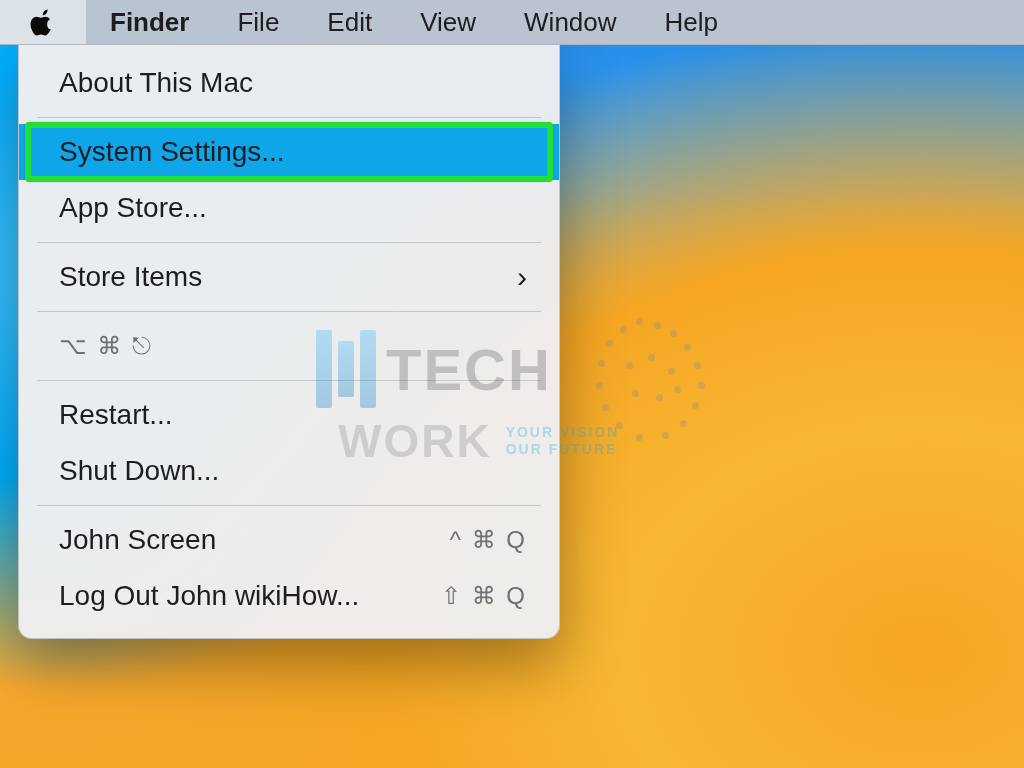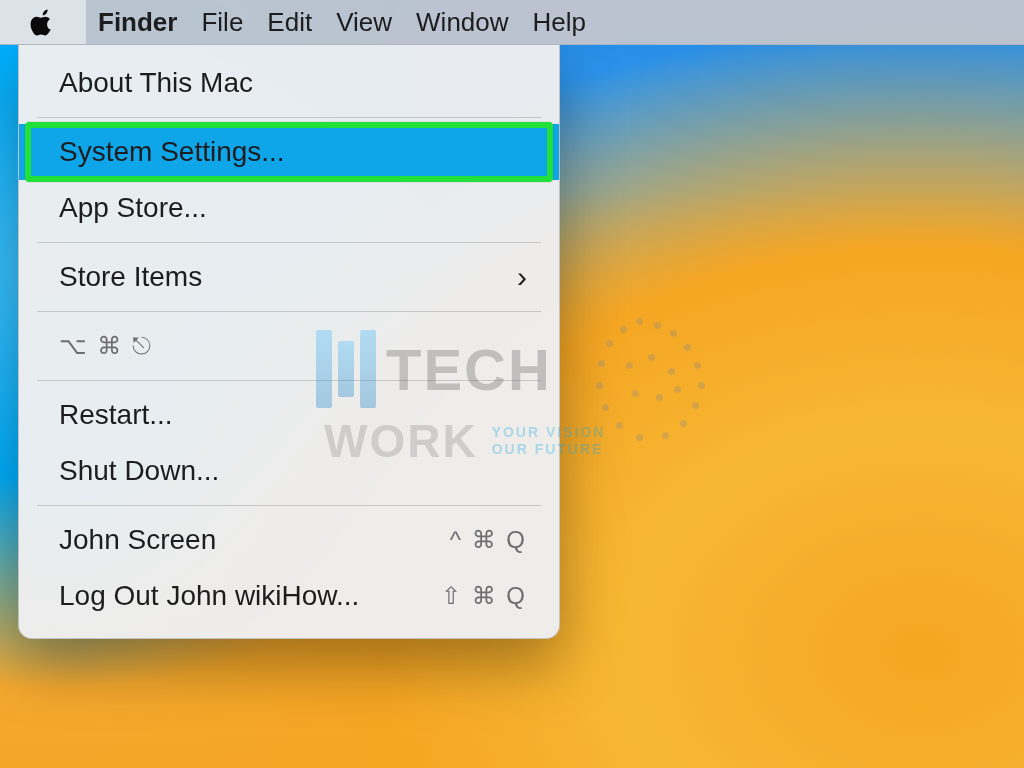--- a/index.html
+++ b/index.html
@@ -34,21 +34,21 @@
     align-items: center;
     padding: 0 8px 0 0;
     z-index: 10;
     border-bottom: 1px solid rgba(0,0,0,0.08);
   }
 
   .menubar .menu-btn {
     height: 100%;
     display: flex;
     align-items: center;
-    padding: 0 12px;
+    padding: 0 24px;
     font-size: 26px;
     color: #1d1d1f;
     cursor: default;
     user-select: none;
     white-space: nowrap;
   }
   .menubar .apple-btn {
     padding: 0 28px;
     background: rgba(255,255,255,0.5);
   }
@@ -145,21 +145,21 @@
     font-size: 58px;
     font-weight: 800;
     letter-spacing: 2px;
     color: #5a5a5a;
     font-family: Arial, sans-serif;
   }
   .wm-row2 {
     display: flex;
     align-items: center;
     gap: 14px;
-    margin-left: 8px;
+    margin-left: 22px;
   }
   .wm-work {
     font-size: 46px;
     font-weight: 800;
     letter-spacing: 2px;
     color: #888;
     font-family: Arial, sans-serif;
   }
   .wm-tag {
     display: flex;

